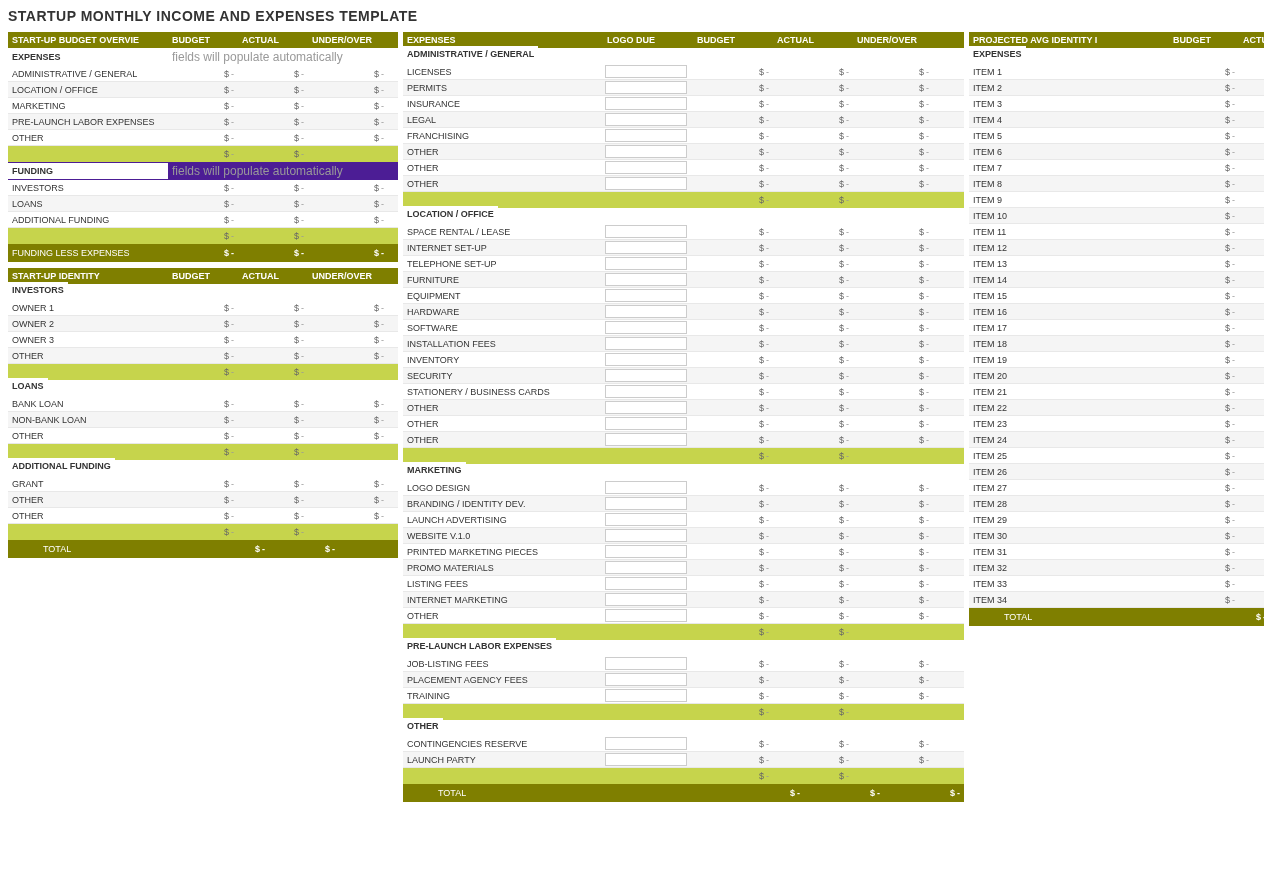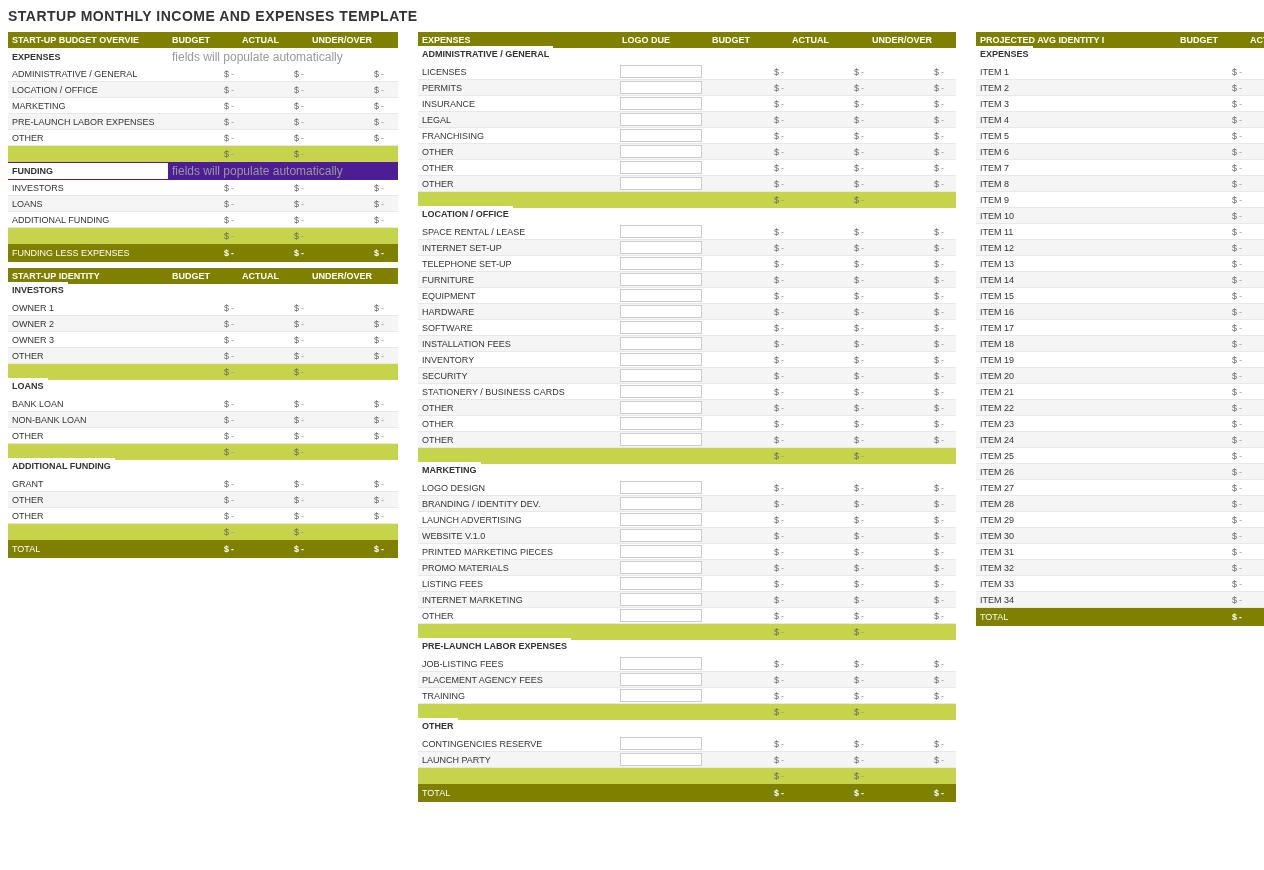--- a/index.html
+++ b/index.html
@@ -1,20 +1,20 @@
 <!DOCTYPE html>
 <html><head>
   <meta charset="utf-8">
   <style>
     * { box-sizing: border-box; margin: 0; padding: 0; }
     body { font-family: Arial, sans-serif; font-size: 10px; background: #fff; padding: 8px; }
     
     h1 { font-size: 14px; font-weight: bold; color: #333; margin-bottom: 8px; letter-spacing: 0.5px; }
     
-    .main-layout { display: flex; gap: 20px; width: 100%; }
+    .main-layout { display: flex; gap: 5px; width: 100%; }
     
     
     .col-left { width: 390px; flex-shrink: 0; }
     .col-mid { flex: 1; }
     .col-right { width: 390px; flex-shrink: 0; }
     
     
     .section-header {
       display: grid;
       background: #7f7f00;
@@ -89,20 +89,21 @@
     .subtotal-row.mid-grid { grid-template-columns: 200px 90px 80px 80px 80px; }
     
     
     .total-row {
       display: grid;
       align-items: center;
       background: #7f7f00;
       color: #fff;
       font-weight: bold;
       min-height: 18px;
+      padding-left: 31px;
     }
     .total-row.left-grid { grid-template-columns: 160px 70px 70px 80px; }
     .total-row.mid-grid { grid-template-columns: 200px 90px 80px 80px 80px; }
     .total-row.right-grid { grid-template-columns: 200px 70px 70px 80px; }
     
     .total-label {
       font-size: 9px;
       font-weight: normal;
       padding: 2px 4px;
       color: inherit;

